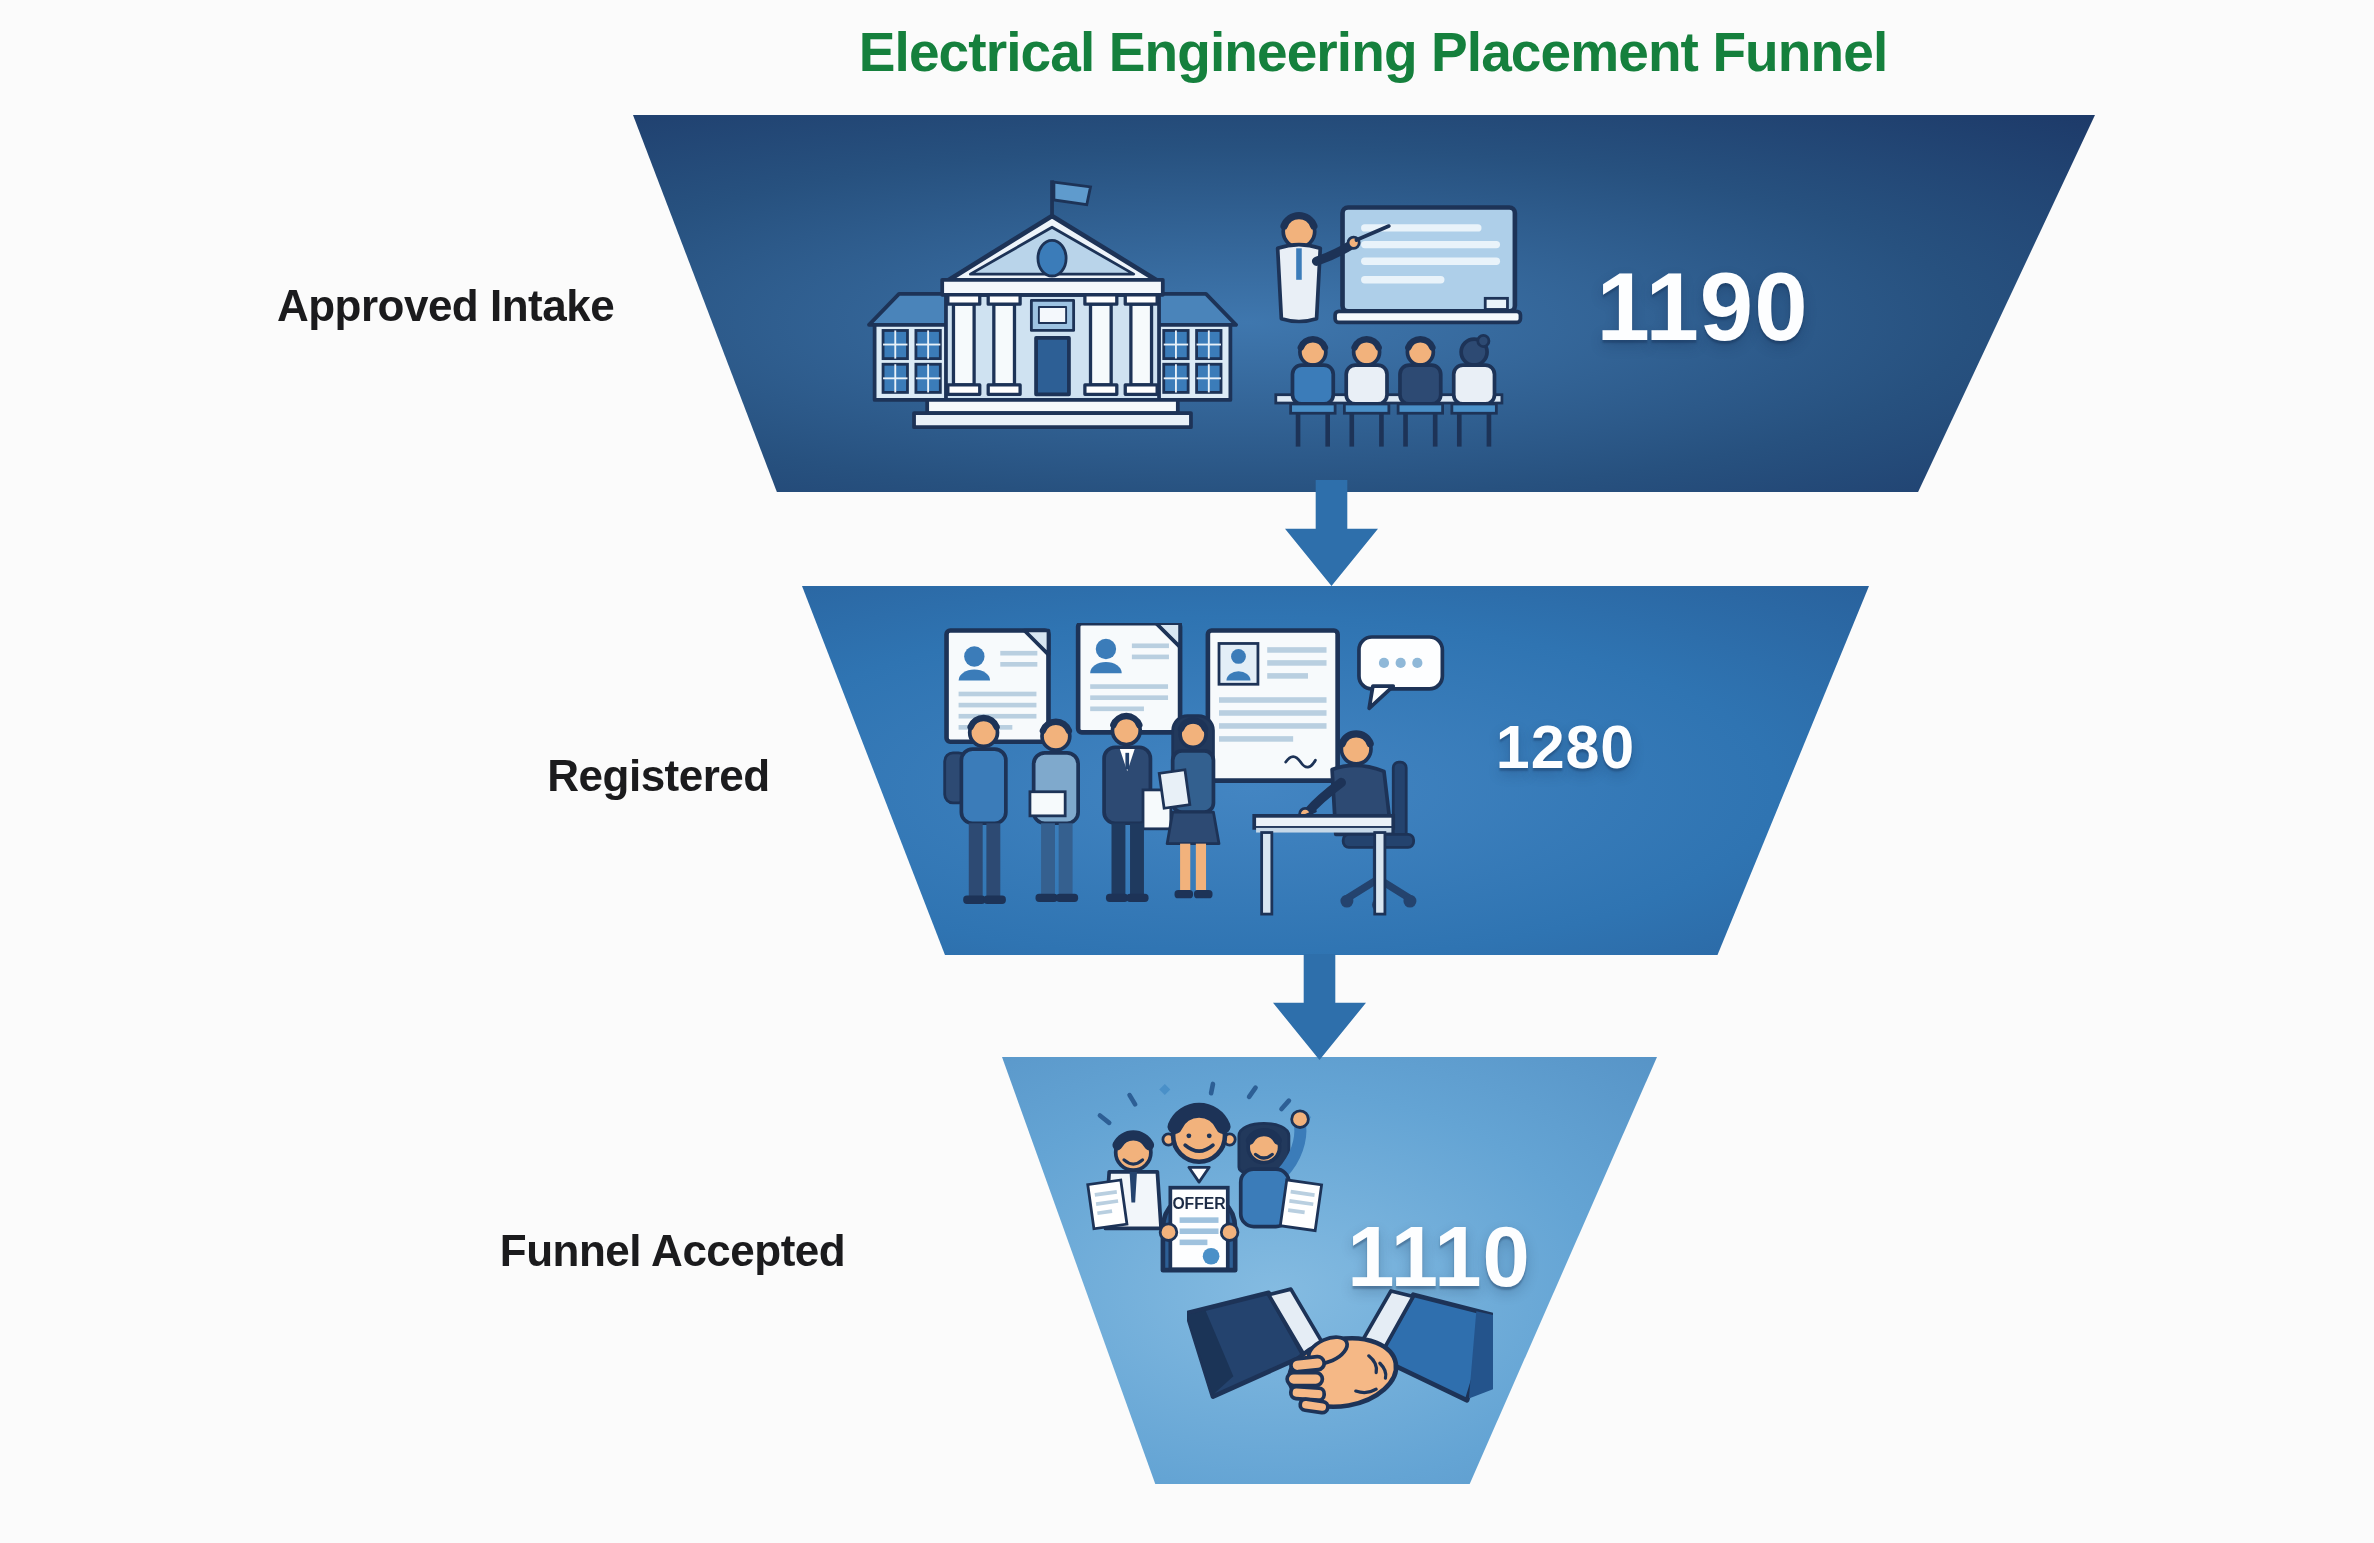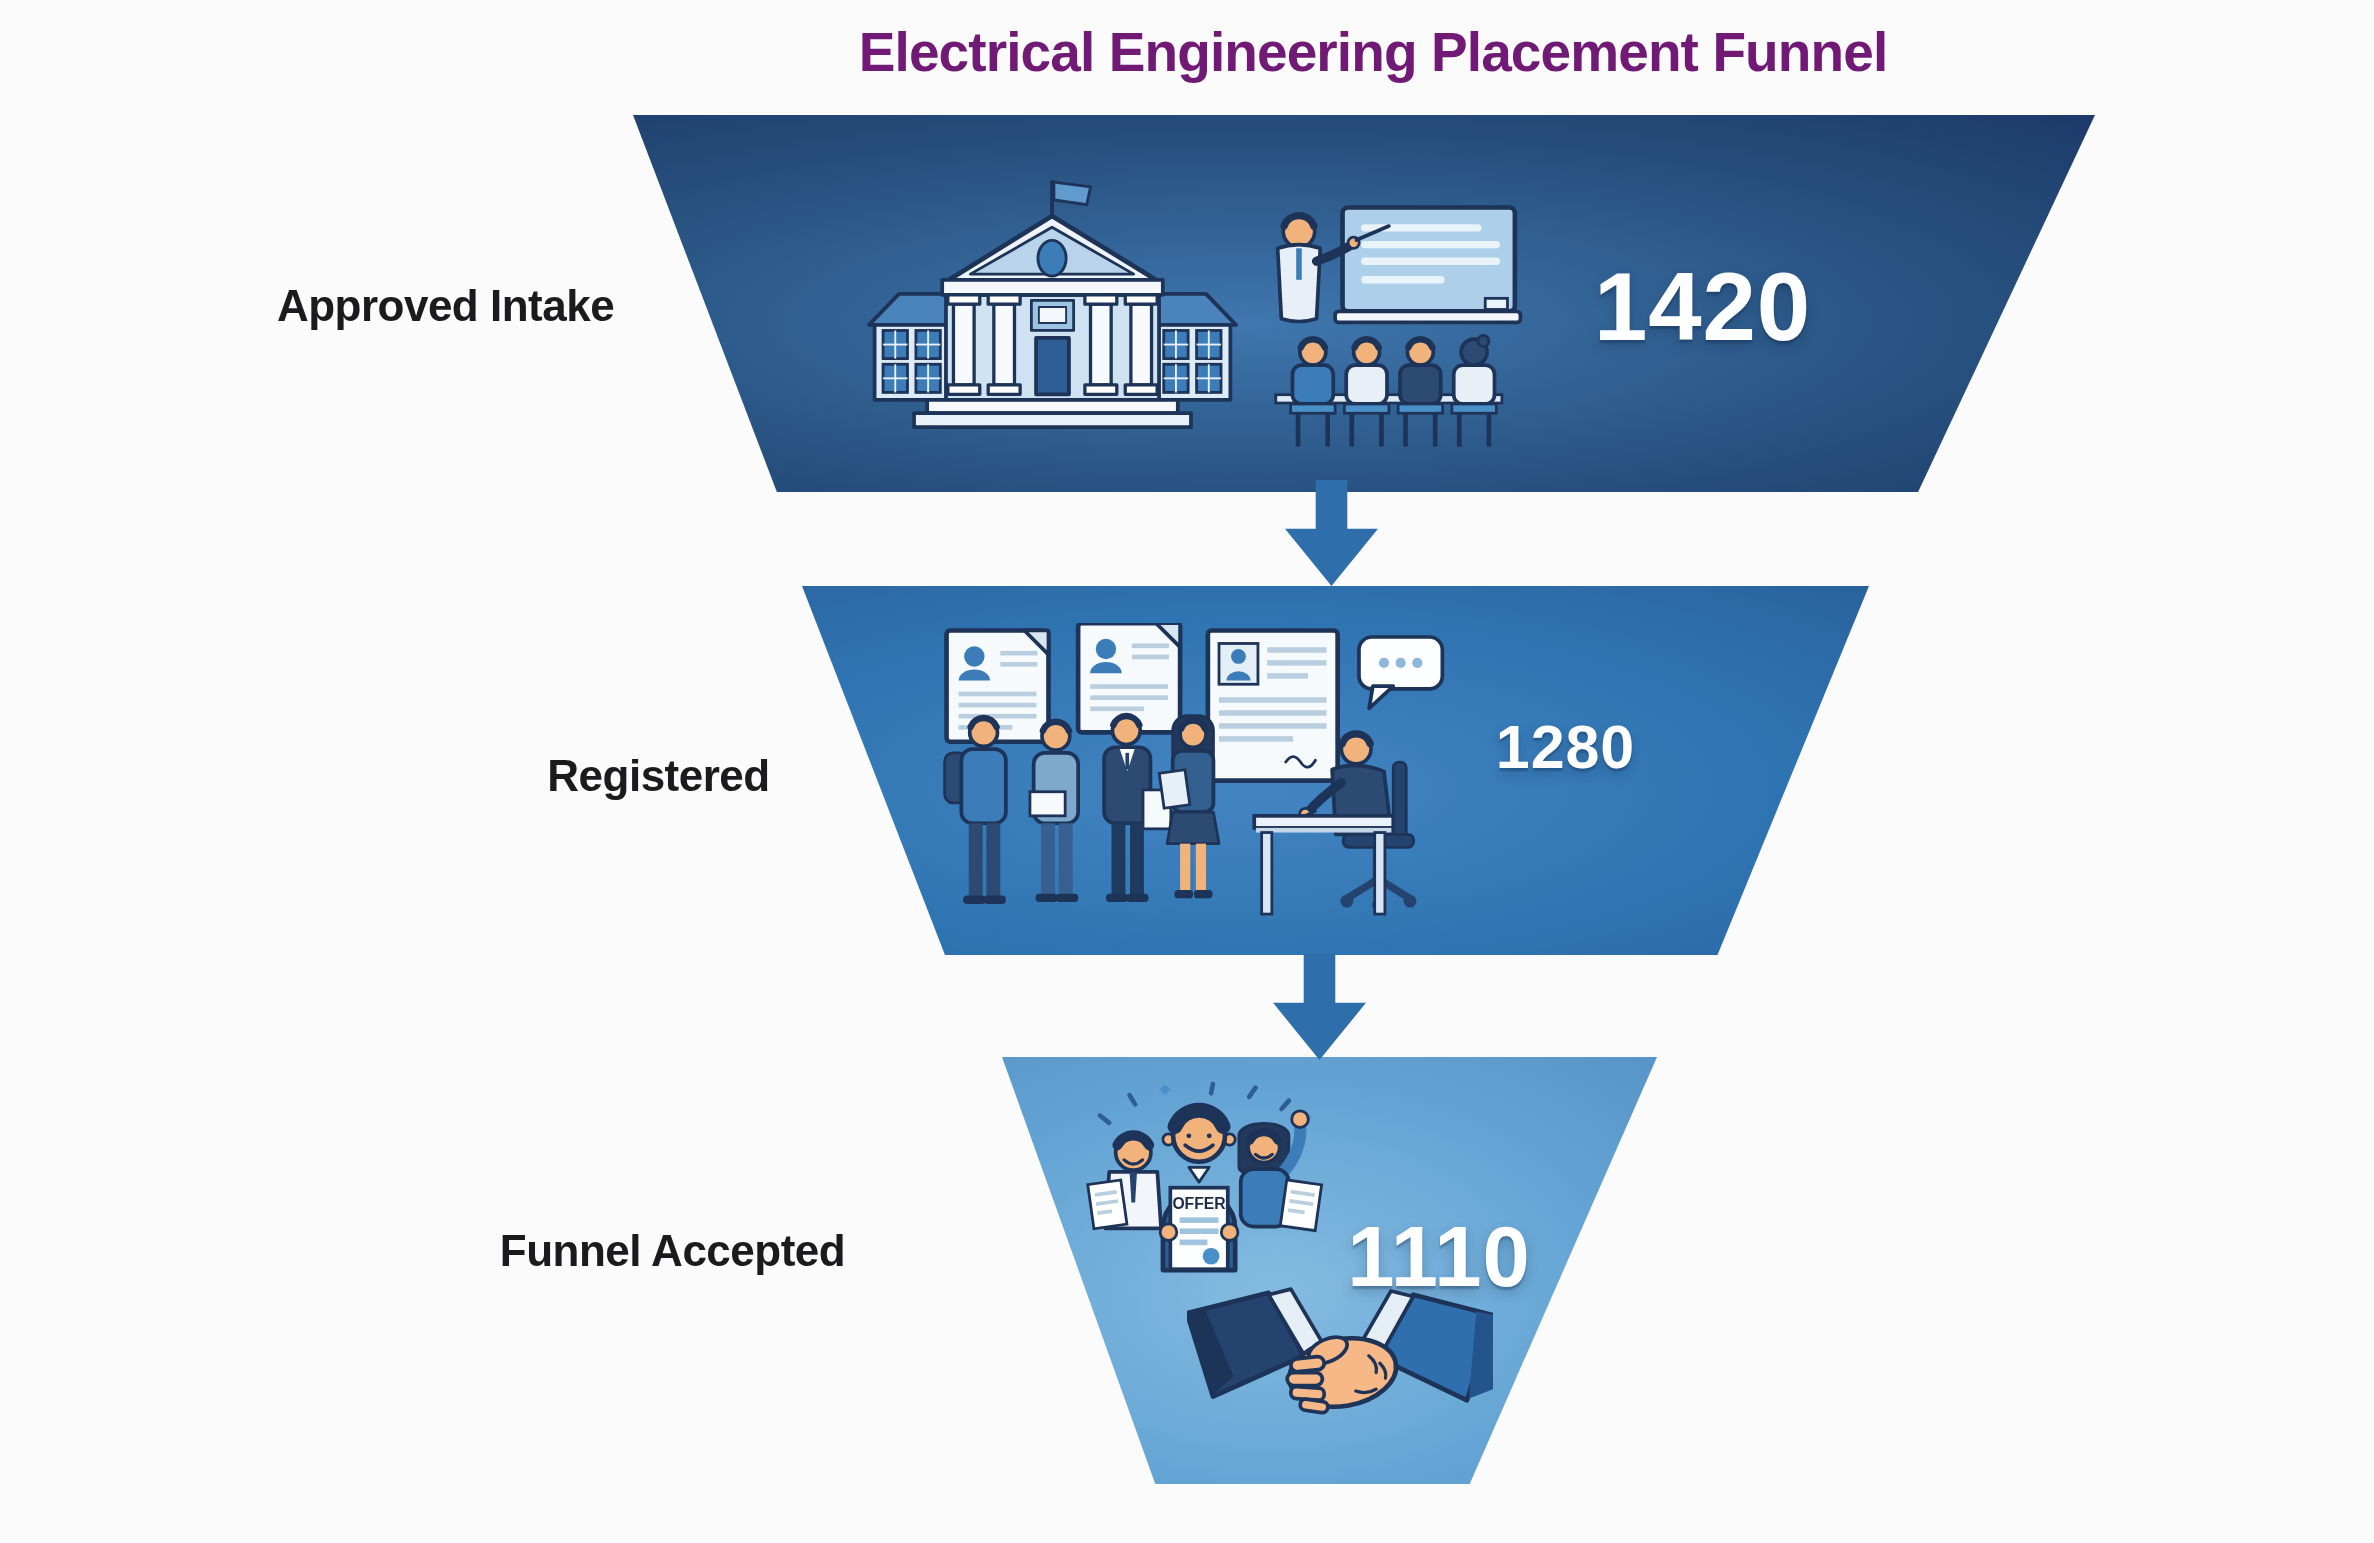--- a/index.html
+++ b/index.html
@@ -3,21 +3,21 @@
 <meta charset="utf-8">
 <style>
   html,body{margin:0;padding:0;background:#fbfbfb;}
   .canvas{
     position:relative;width:2375px;height:1543px;overflow:hidden;
     background:#fbfbfb;
     font-family:"Liberation Sans", sans-serif;
   }
   .page-title{
     position:absolute;left:640px;top:20.4px;width:1466px;
-    text-align:center;font-size:55px;font-weight:800;color:#701a75;
+    text-align:center;font-size:55px;font-weight:800;color:#15803d;
     letter-spacing:-0.9px;
   }
   .tier{position:absolute;}
   .tier-1{left:633px;top:115px;width:1462px;height:377px;
     clip-path:polygon(0% 0%,100% 0%,87.9% 100%,9.84% 100%);}
   .tier-2{left:802px;top:586px;width:1067px;height:369px;
     clip-path:polygon(0% 0%,100% 0%,85.8% 100%,13.4% 100%);}
   .tier-3{left:1002px;top:1057px;width:655px;height:427px;
     clip-path:polygon(0% 0%,100% 0%,71.4% 100%,23.4% 100%);}
   .flow-arrow{position:absolute;width:93px;height:106px;
@@ -57,21 +57,21 @@
   <div class="tier tier-2" style="background: radial-gradient(at 42% 55%, rgb(67, 133, 194) 0%, rgb(47, 116, 178) 60%, rgb(41, 98, 157) 100%);"></div>
   <div class="tier tier-3" style="background: radial-gradient(at 42% 55%, rgb(132, 187, 225) 0%, rgb(100, 164, 212) 60%, rgb(87, 148, 199) 100%);"></div>
 
   <div class="flow-arrow arrow-1" style="background: rgb(46, 111, 171);"></div>
   <div class="flow-arrow arrow-2" style="background: rgb(46, 111, 171);"></div>
 
   <div class="stage-label label-1">Approved Intake</div>
   <div class="stage-label label-2">Registered</div>
   <div class="stage-label label-3">Funnel Accepted</div>
 
-  <div class="stage-value value-1">1420</div>
+  <div class="stage-value value-1">1190</div>
   <div class="stage-value value-2">1280</div>
   <div class="stage-value value-3">1110</div>
 
   <svg class="icon ic-building" width="371" height="291" viewBox="0 0 395 310">
     <g stroke="#1d3357" stroke-width="4" fill="none" stroke-linejoin="round">
 
       <polygon points="2,166 34,133 88,133 88,166" fill="#4a84ba"></polygon>
       <polygon points="307,166 307,133 361,133 393,166" fill="#4a84ba"></polygon>
 
       <rect x="8" y="166" width="80" height="80" fill="#dcebf6"></rect>

